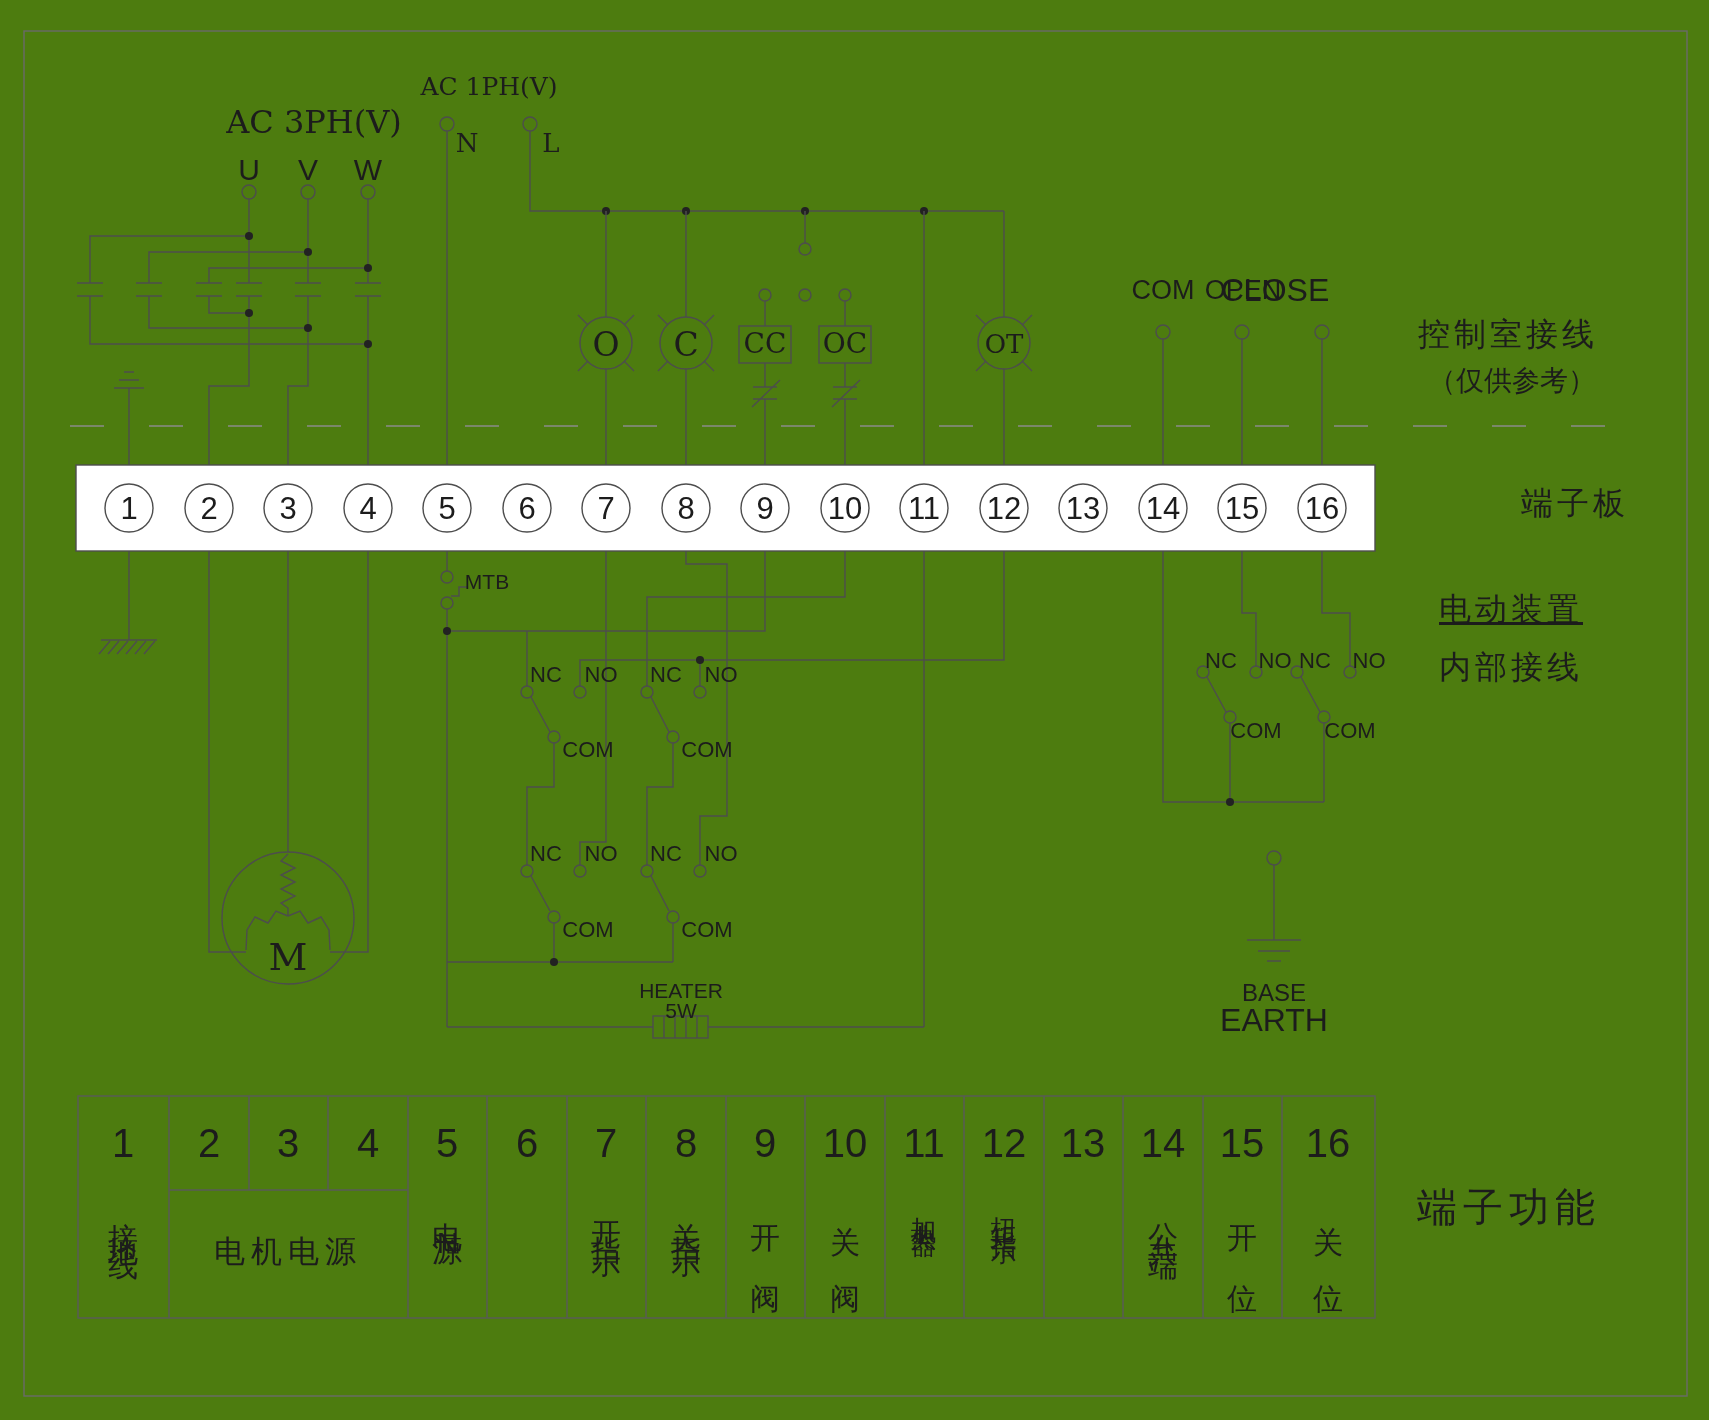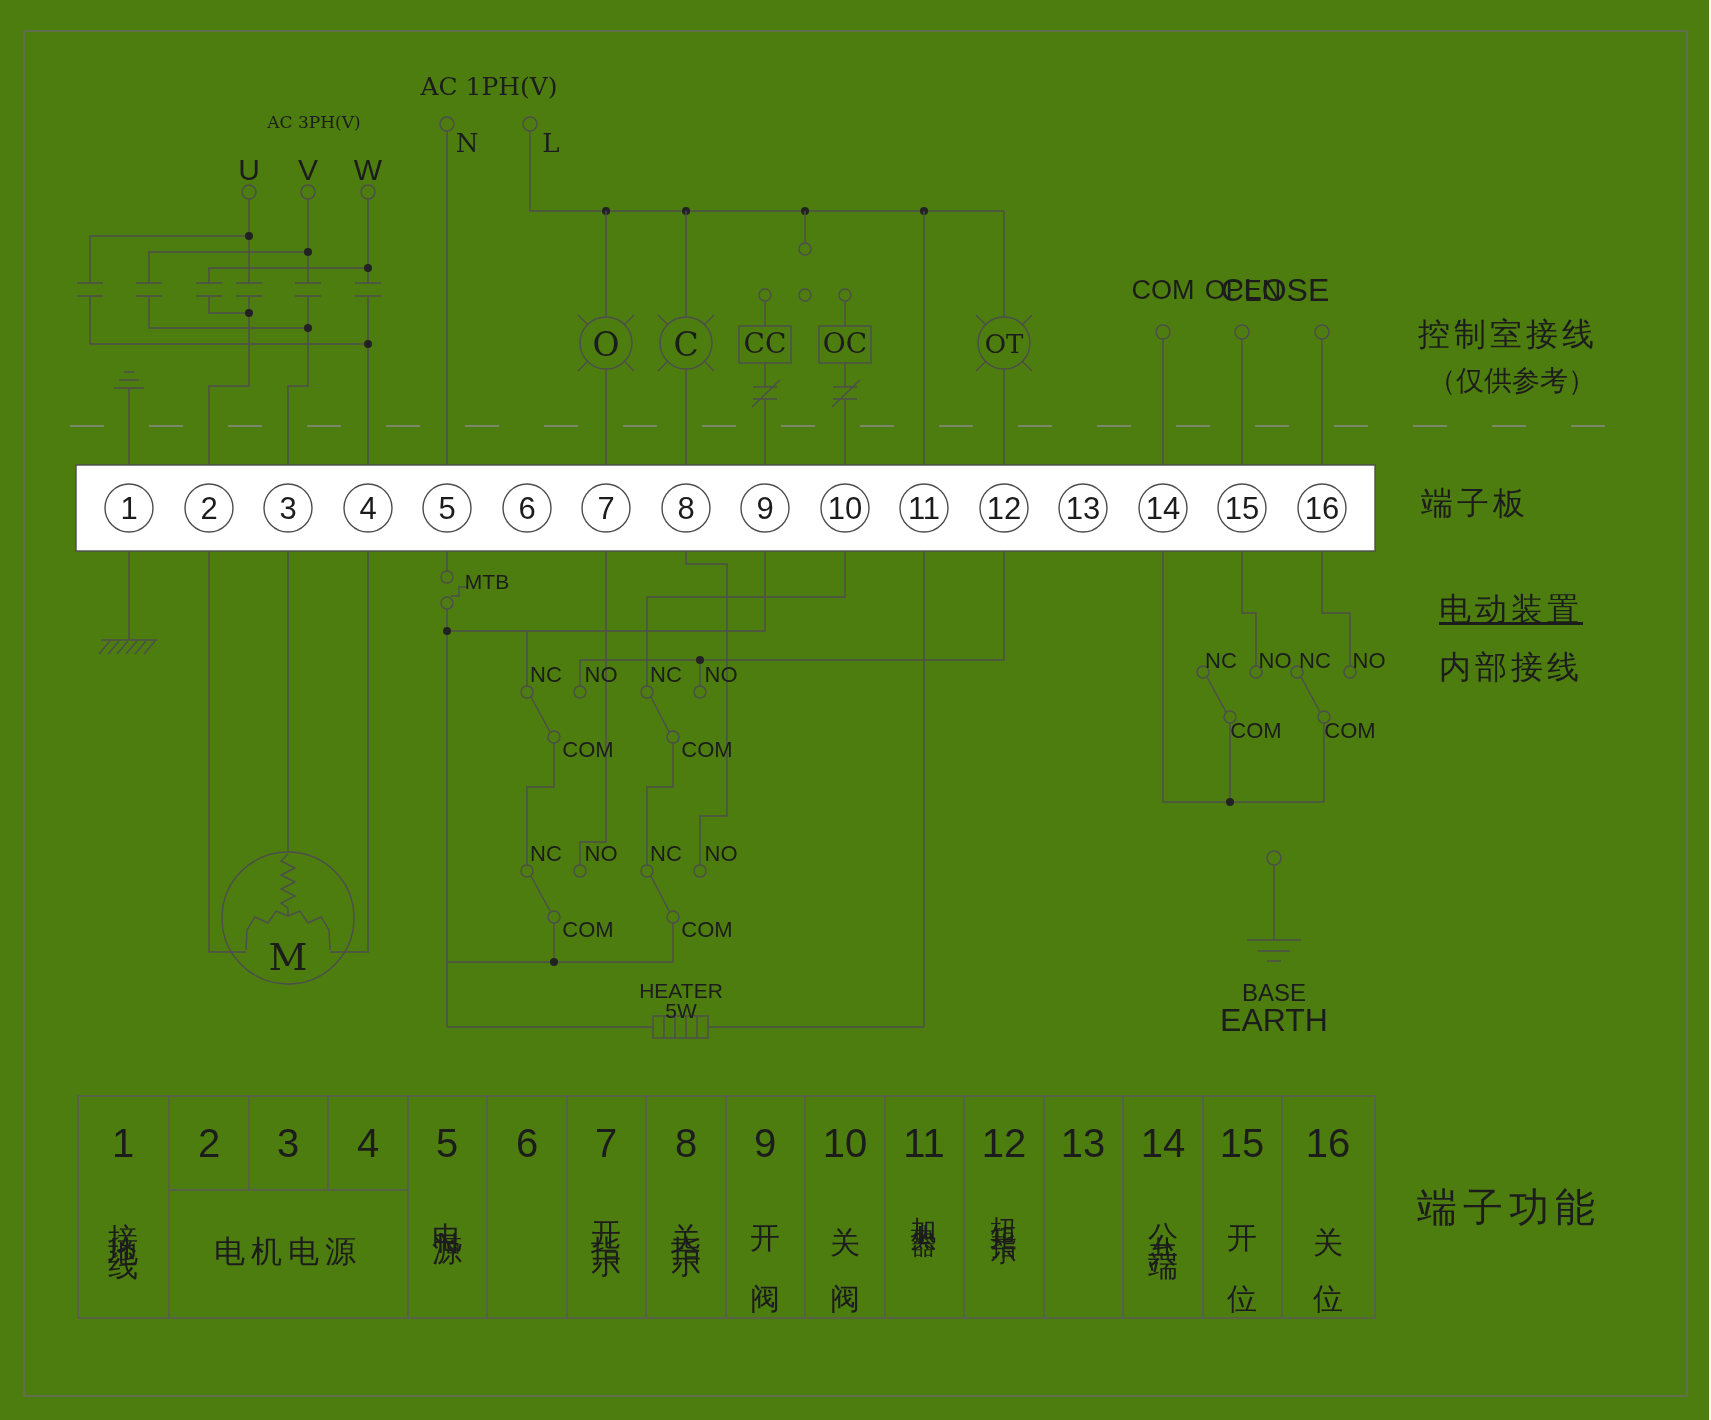--- a/index.html
+++ b/index.html
@@ -239,40 +239,40 @@
       <rect x="78" y="1096" width="1297" height="222" fill="none"></rect>
       <path d="M169,1096 V1318 M408,1096 V1318 M487,1096 V1318 M567,1096 V1318 M646,1096 V1318 M726,1096 V1318
                M805,1096 V1318 M885,1096 V1318 M964,1096 V1318 M1044,1096 V1318 M1123,1096 V1318
                M1203,1096 V1318 M1282,1096 V1318"></path>
       <path d="M249,1096 V1190 M328,1096 V1190 M169,1190 H408"></path>
     </g>
   </g>
 </svg>
 
 <div class="lbl serif" style="left:489px;top:86px;font-size:25px;">AC 1PH(V)</div>
-<div class="lbl serif" style="left:314px;top:122px;font-size:17px;">AC 3PH(V)</div>
+<div class="lbl serif" style="left:314px;top:122px;font-size:32px;">AC 3PH(V)</div>
 <div class="lbl sans" style="left:249px;top:170px;font-size:30px;">U</div>
 <div class="lbl sans" style="left:308px;top:170px;font-size:30px;">V</div>
 <div class="lbl sans" style="left:368px;top:170px;font-size:30px;">W</div>
 <div class="lbl serif" style="left:467px;top:143px;font-size:26px;">N</div>
 <div class="lbl serif" style="left:551px;top:143px;font-size:26px;">L</div>
 
 <div class="lbl serif" style="left:606px;top:344px;font-size:33px;">O</div>
 <div class="lbl serif" style="left:686px;top:344px;font-size:33px;">C</div>
 <div class="lbl serif" style="left:765px;top:344px;font-size:28px;">CC</div>
 <div class="lbl serif" style="left:845px;top:344px;font-size:28px;">OC</div>
 <div class="lbl serif" style="left:1004px;top:344px;font-size:26px;">OT</div>
 
 <div class="lbl sans" style="left:1163px;top:290px;font-size:27px;">COM</div>
 <div class="lbl sans" style="left:1243px;top:290px;font-size:27px;">OPEN</div>
 <div class="lbl sans" style="left:1262px;top:290px;font-size:32px;margin-left:13px;">CLOSE</div>
 
 <div class="lbl cn" style="left:1508px;top:334px;font-size:32px;letter-spacing:4px;">控制室接线</div>
 <div class="lbl cn" style="left:1512px;top:381px;font-size:28px;">（仅供参考）</div>
-<div class="lbl cn" style="left:1475px;top:503px;font-size:32px;letter-spacing:4px;">端子板</div>
+<div class="lbl cn" style="left:1575px;top:503px;font-size:32px;letter-spacing:4px;">端子板</div>
 <div class="lbl cn" style="left:1511px;top:609px;font-size:32px;letter-spacing:4px;text-decoration:underline;">电动装置</div>
 <div class="lbl cn" style="left:1511px;top:655px;font-size:32px;letter-spacing:4px;margin-top:12px;">内部接线</div>
 <div class="lbl cn" style="left:1509px;top:1207px;font-size:40px;letter-spacing:6px;">端子功能</div>
 
 <div class="lbl sans" style="left:487px;top:581px;font-size:21px;">MTB</div>
 <div class="lbl serif" style="left:288px;top:957px;font-size:38px;">M</div>
 <div class="lbl sans" style="left:681px;top:990px;font-size:21px;">HEATER</div>
 <div class="lbl sans" style="left:681px;top:1010px;font-size:21px;">5W</div>
 <div class="lbl sans" style="left:1274px;top:993px;font-size:24px;">BASE</div>
 <div class="lbl sans" style="left:1274px;top:1020px;font-size:32px;">EARTH</div>

